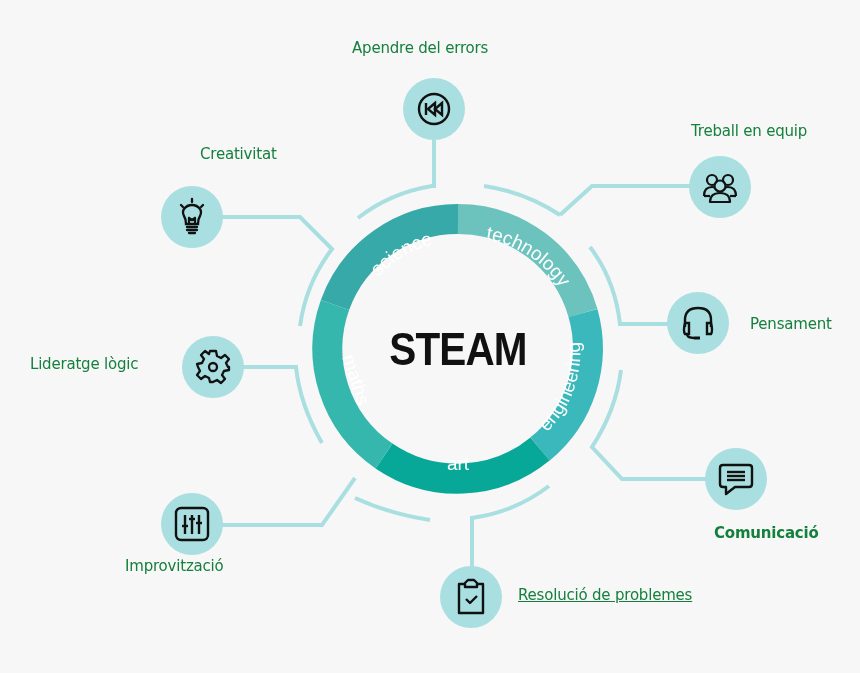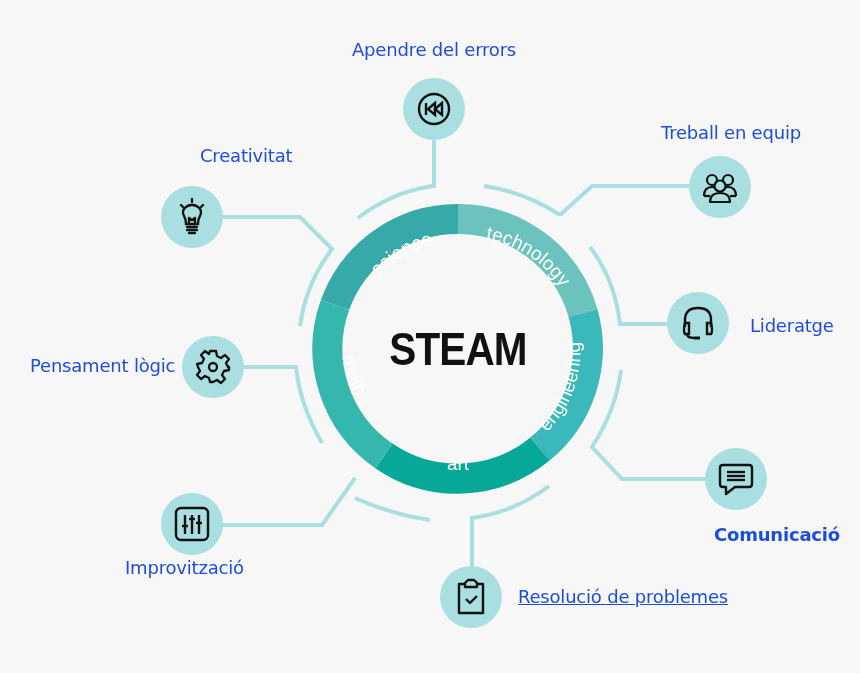--- a/index.html
+++ b/index.html
@@ -2,21 +2,21 @@
 <html><head>
 <meta charset="utf-8">
 <style>
   html, body { margin:0; padding:0; }
   body { width:860px; height:673px; background:#f7f7f7; position:relative; overflow:hidden;
          font-family:"DejaVu Sans", sans-serif; }
   #diagram { position:absolute; left:0; top:0; width:860px; height:673px; }
   .node { position:absolute; width:62px; height:62px; border-radius:50%; background:#a9dfe0;
           display:flex; align-items:center; justify-content:center; }
   .node svg { width:40px; height:40px; }
-  .label { position:absolute; font-size:18px; color:#1d4ed8; white-space:nowrap;
+  .label { position:absolute; font-size:15px; color:#15803d; white-space:nowrap;
            font-family:"DejaVu Sans", sans-serif; letter-spacing:-0.2px; }
   .center-title { position:absolute; left:358px; top:322px; width:200px; text-align:center;
                   font-family:"Liberation Sans", sans-serif; font-weight:bold; font-size:46px;
                   color:#111; letter-spacing:-1px; transform:scaleX(0.88); }
 </style>
 </head>
 <body>
 
 <svg id="diagram" viewBox="0 0 860 673" xmlns="http://www.w3.org/2000/svg">
   <defs>
@@ -69,35 +69,35 @@
 <div class="label" style="left:352px; top:39px;">Apendre del errors</div>
 <div class="node" style="left:403px; top:78px;">
   <svg viewBox="0 0 40 40" fill="none" stroke="#111" stroke-width="2.4">
     <circle cx="20" cy="20" r="15"></circle>
     <line x1="12" y1="14" x2="12" y2="26"></line>
     <path d="M 21 14 L 14 20 L 21 26 Z"></path>
     <path d="M 28 14 L 21 20 L 28 26 Z"></path>
   </svg>
 </div>
 
-<div class="label" style="left:661px; top:122px;">Treball en equip</div>
+<div class="label" style="left:691px; top:122px;">Treball en equip</div>
 <div class="node" style="left:689px; top:156px;">
   <svg viewBox="0 0 40 40" fill="#a9dfe0" stroke="#111" stroke-width="2.2" stroke-linejoin="round">
     <circle cx="12" cy="13" r="5"></circle>
     <circle cx="28" cy="13" r="5"></circle>
     <path d="M 4 29 Q 4 20 12 20 Q 16 20 18 22"></path>
     <path d="M 36 29 Q 36 20 28 20 Q 24 20 22 22"></path>
     <path d="M 4 29 L 10 29"></path>
     <path d="M 36 29 L 30 29"></path>
     <circle cx="20" cy="19" r="5.5"></circle>
     <path d="M 10 35 Q 10 26 20 26 Q 30 26 30 35 Z"></path>
   </svg>
 </div>
 
-<div class="label" style="left:750px; top:315px;">Lideratge</div>
+<div class="label" style="left:750px; top:315px;">Pensament</div>
 <div class="node" style="left:667px; top:292px;">
   <svg viewBox="0 0 40 40" fill="none" stroke="#111" stroke-width="2.4">
     <path d="M 7 24 L 7 17 Q 7 5 20 5 Q 33 5 33 17 L 33 24"></path>
     <path d="M 7 20 L 11 20 L 11 31 L 7 31 Q 5 28 7 20 Z"></path>
     <path d="M 33 20 L 29 20 L 29 31 L 33 31 Q 35 28 33 20 Z"></path>
     <path d="M 9 31 Q 9 35 16 35"></path>
     <line x1="16" y1="35" x2="22" y2="35" stroke-width="3"></line>
   </svg>
 </div>
 
@@ -126,21 +126,21 @@
     <rect x="4" y="4" width="32" height="32" rx="5"></rect>
     <line x1="13" y1="11" x2="13" y2="30"></line>
     <line x1="20" y1="11" x2="20" y2="30"></line>
     <line x1="27" y1="11" x2="27" y2="30"></line>
     <line x1="10" y1="22" x2="16" y2="22"></line>
     <line x1="17" y1="15" x2="23" y2="15"></line>
     <line x1="24" y1="19" x2="30" y2="19"></line>
   </svg>
 </div>
 
-<div class="label" style="left:30px; top:355px;">Pensament lògic</div>
+<div class="label" style="left:30px; top:355px;">Lideratge lògic</div>
 <div class="node" style="left:182px; top:336px;">
   <svg viewBox="0 0 40 40" fill="none" stroke="#111" stroke-width="2.3" stroke-linejoin="round">
     <path d="M 17 4 L 23 4 L 24 9 L 28 11 L 32 8 L 36 12 L 33 16 L 35 20 L 36 20 L 36 23 L 31 24 L 29 28 L 32 32 L 28 36 L 24 33 L 20 35 L 17 35 L 16 31 L 12 29 L 8 32 L 4 28 L 7 24 L 5 20 L 4 17 L 9 16 L 11 12 L 8 8 L 12 4 L 16 7 Z"></path>
     <circle cx="20" cy="20" r="4"></circle>
   </svg>
 </div>
 
 <div class="label" style="left:200px; top:145px;">Creativitat</div>
 <div class="node" style="left:161px; top:186px;">
   <svg viewBox="0 0 40 40" fill="none" stroke="#111" stroke-width="2.3" stroke-linecap="round">

